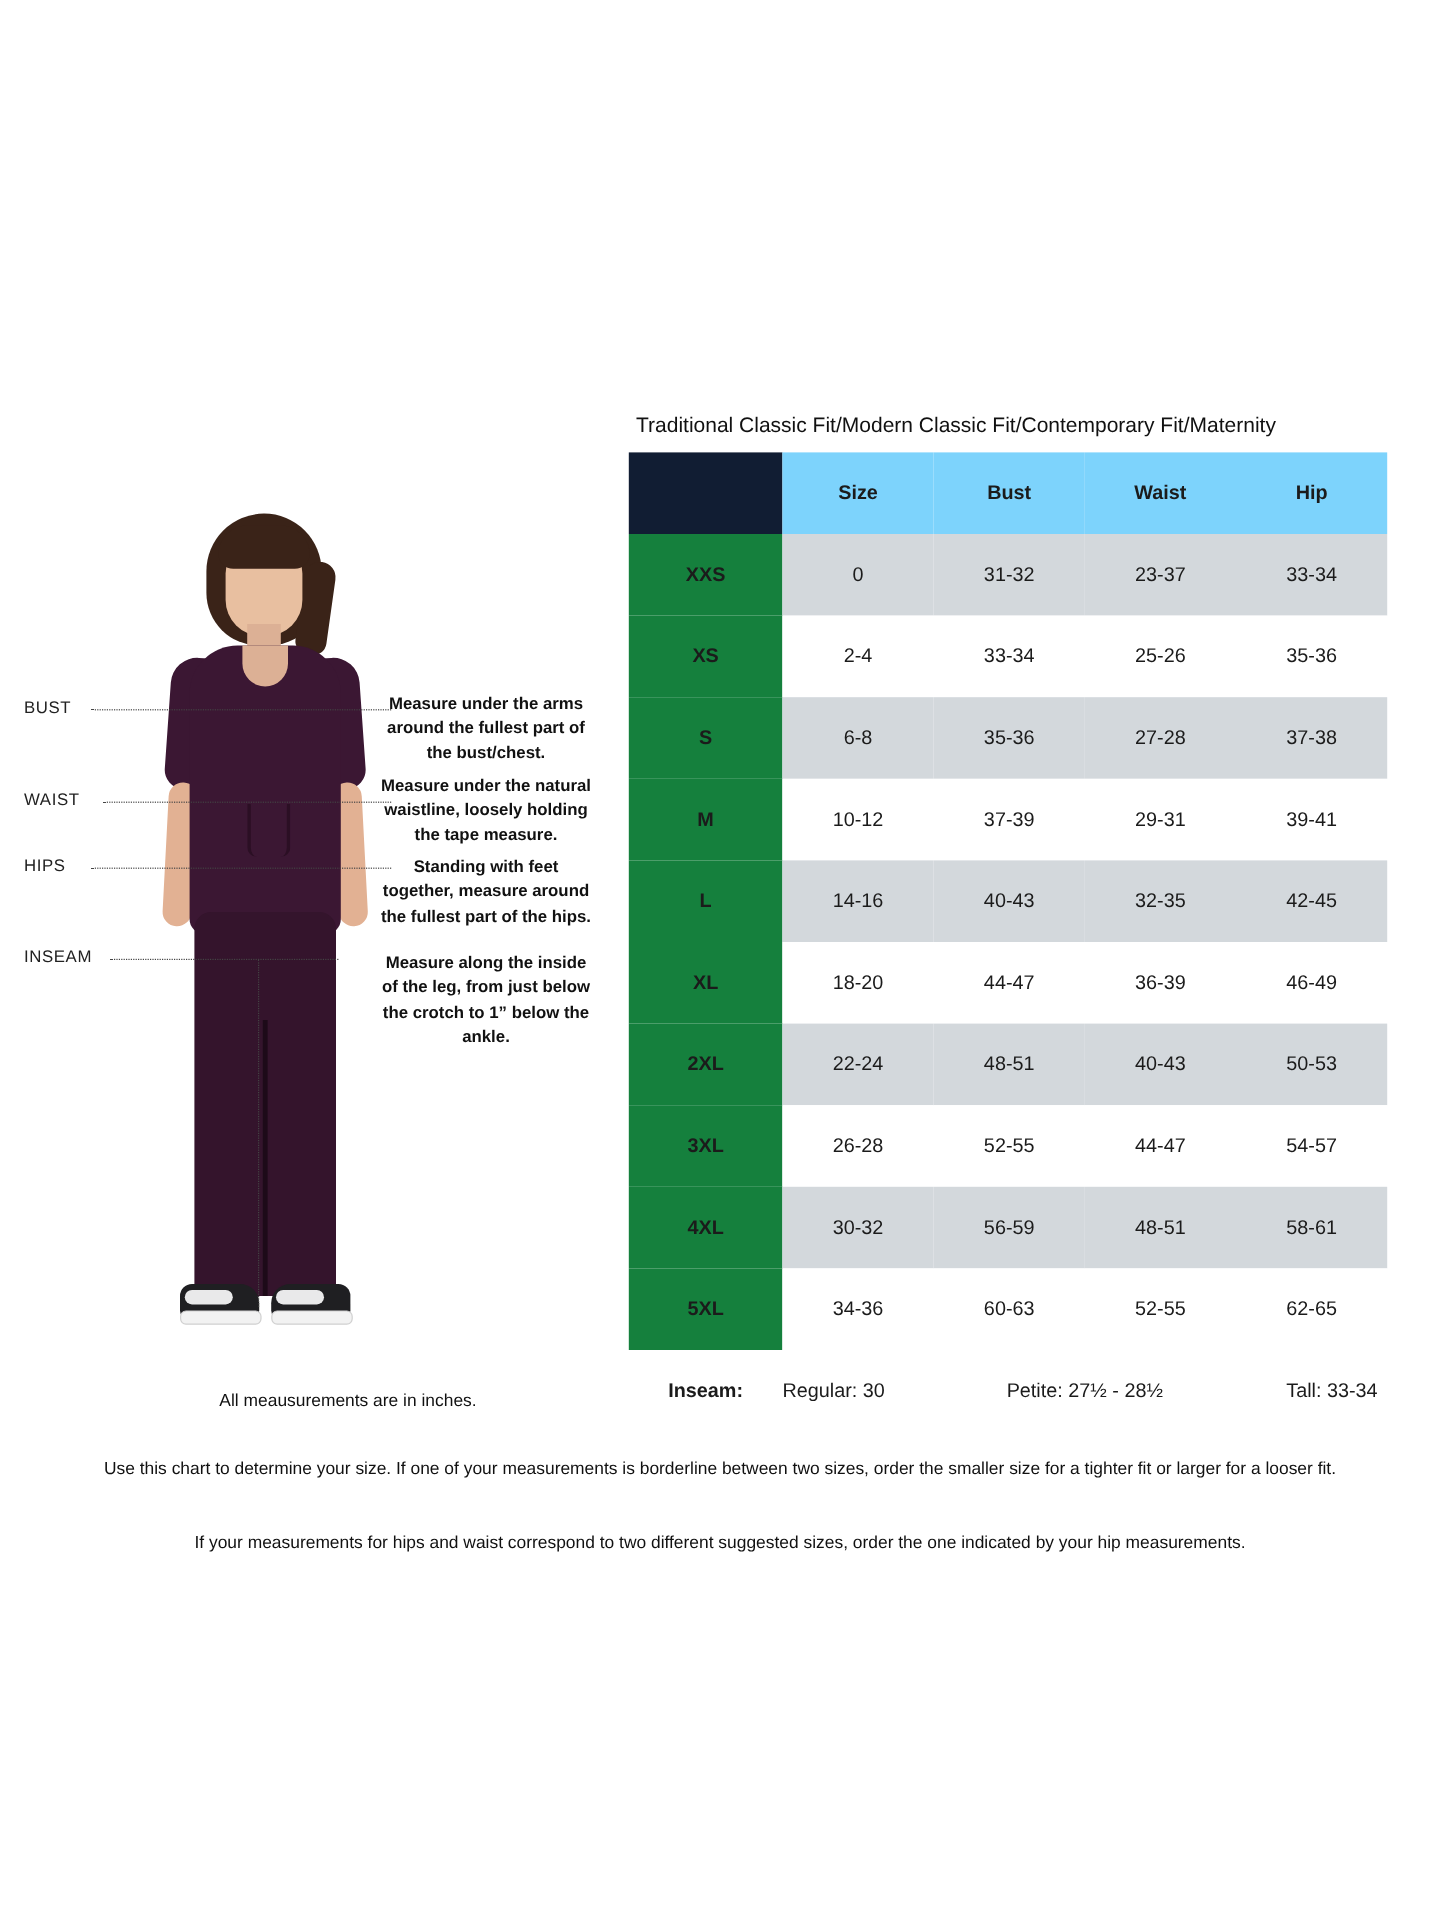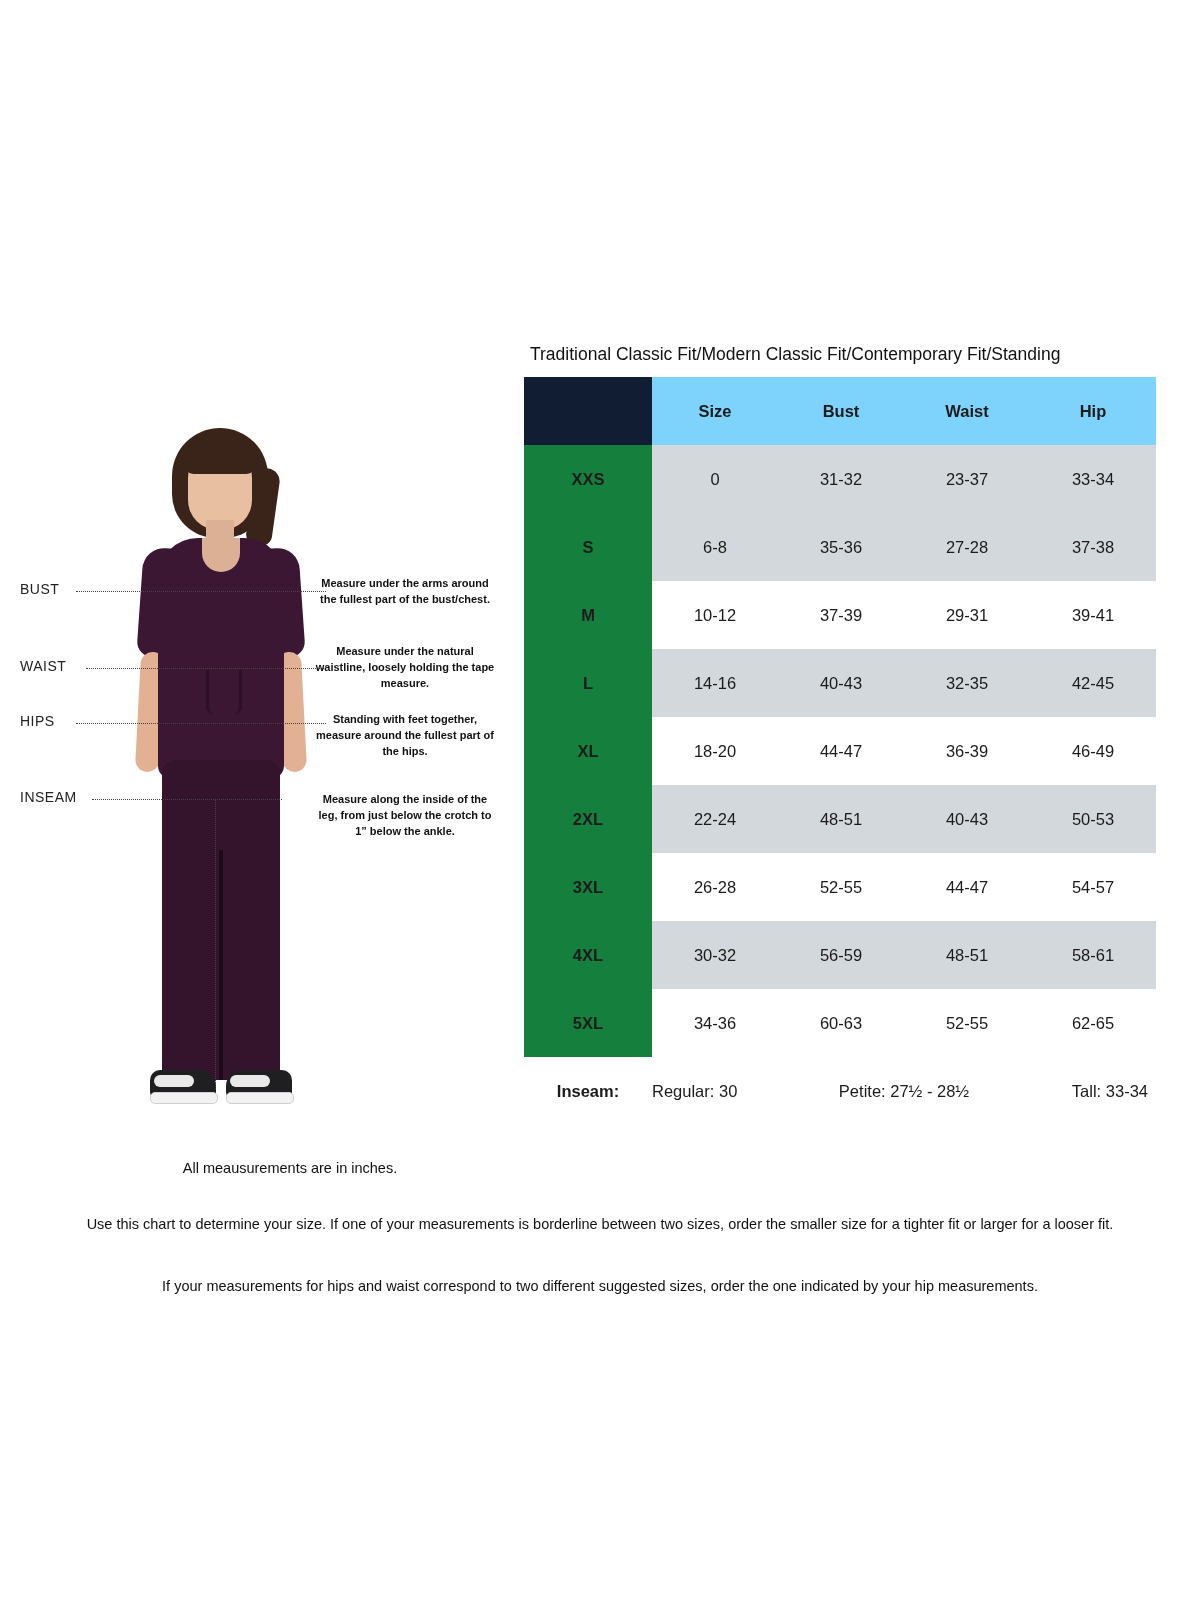--- a/index.html
+++ b/index.html
@@ -177,21 +177,21 @@
   .guide-label {
     position: absolute;
     font-size: 14px;
     letter-spacing: 0.5px;
     color: #222;
   }
 
   .note {
     position: absolute;
     width: 180px;
-    font-size: 11px;
+    font-size: 14px;
     line-height: 1.45;
     font-weight: bold;
     text-align: center;
     color: #111;
   }
 
   .all-meas {
     position: absolute;
     left: 60px;
     top: 740px;
@@ -319,21 +319,21 @@
 
   <div class="note" style="left:295px; top:156px;">Measure under the arms around the fullest part of the bust/chest.</div>
   <div class="note" style="left:295px; top:224px;">Measure under the natural waistline, loosely holding the tape measure.</div>
   <div class="note" style="left:295px; top:292px;">Standing with feet together, measure around the fullest part of the hips.</div>
   <div class="note" style="left:295px; top:372px;">Measure along the inside of the leg, from just below the crotch to 1” below the ankle.</div>
 
   <div class="all-meas">All meausurements are in inches.</div>
 </div>
 
 <div id="table-panel">
-  <div class="table-title">Traditional Classic Fit/Modern Classic Fit/Contemporary Fit/Standing</div>
+  <div class="table-title">Traditional Classic Fit/Modern Classic Fit/Contemporary Fit/Maternity</div>
 
   <table class="size-chart">
     <colgroup>
       <col class="c-size">
         <col class="c-num">
         <col class="c-bust">
         <col class="c-waist">
         <col class="c-hip">
     </colgroup>
     <thead>
@@ -346,20 +346,27 @@
       </tr>
     </thead>
     <tbody>
       <tr class="shade">
         <td class="sizecell">XXS</td>
         <td class="data">0</td>
         <td class="data">31-32</td>
         <td class="data">23-37</td>
         <td class="data">33-34</td>
       </tr>
+      <tr class="plain">
+        <td class="sizecell">XS</td>
+        <td class="data">2-4</td>
+        <td class="data">33-34</td>
+        <td class="data">25-26</td>
+        <td class="data">35-36</td>
+      </tr>
       <tr class="shade">
         <td class="sizecell">S</td>
         <td class="data">6-8</td>
         <td class="data">35-36</td>
         <td class="data">27-28</td>
         <td class="data">37-38</td>
       </tr>
       <tr class="plain">
         <td class="sizecell">M</td>
         <td class="data">10-12</td>

